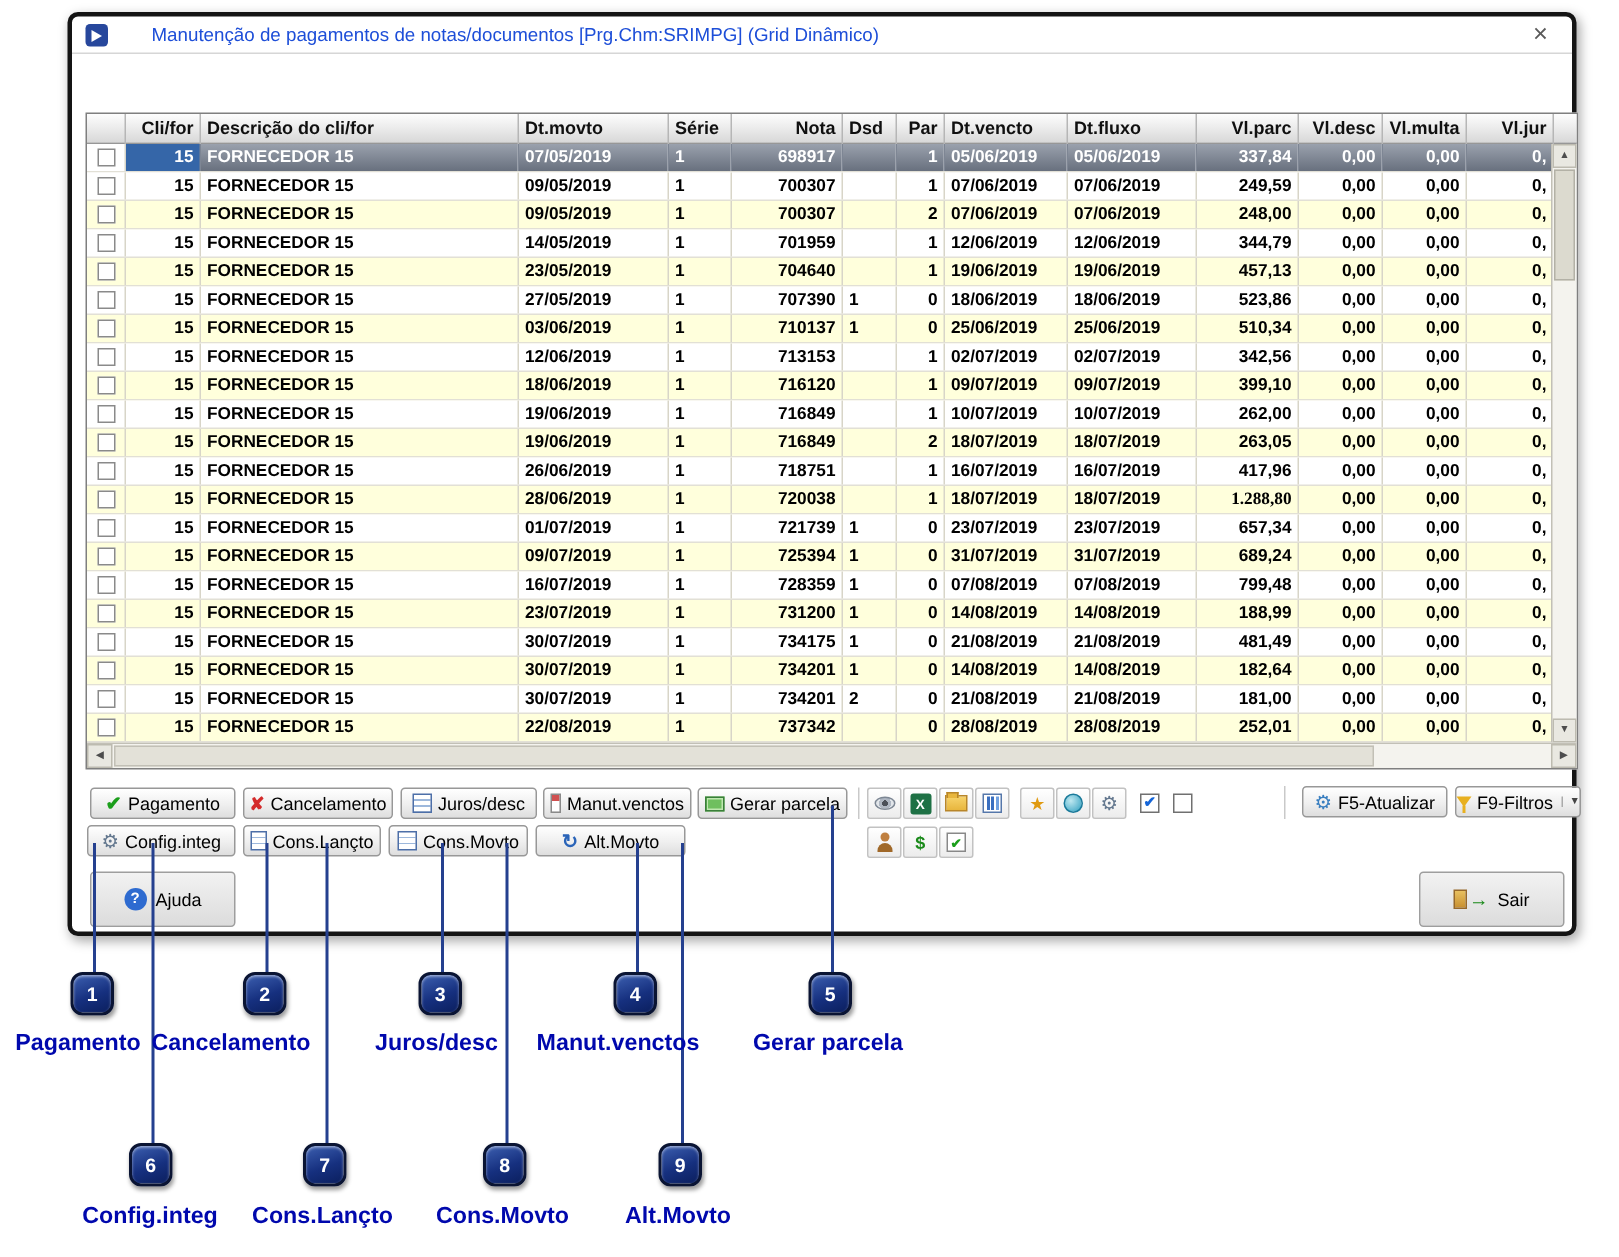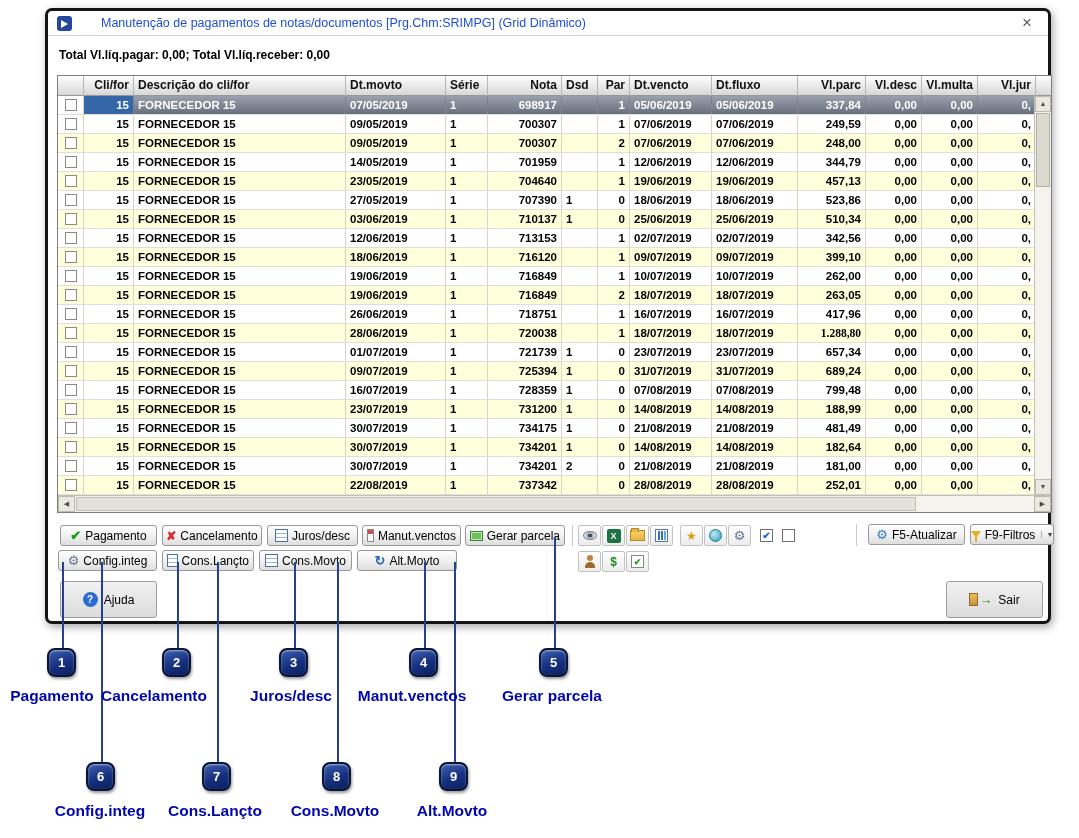--- a/index.html
+++ b/index.html
@@ -146,21 +146,20 @@
 <body>
 
 <div class="window">
 
   <div class="titlebar">
     <span class="title-icon"></span>
     <span class="title-text">Manutenção de pagamentos de notas/documentos [Prg.Chm:SRIMPG] (Grid Dinâmico)</span>
     <span class="close-btn">×</span>
   </div>
 
-  <div class="totals">Total Vl.líq.pagar: 0,00; Total Vl.líq.receber: 0,00</div>
 
   <div class="grid">
     <div class="ghead">
         <div class="hcell cb"></div>
         <div class="hcell r" style="width: 50px;">Cli/for</div>
         <div class="hcell l" style="width: 212px;">Descrição do cli/for</div>
         <div class="hcell l" style="width: 100px;">Dt.movto</div>
         <div class="hcell l" style="width: 42px;">Série</div>
         <div class="hcell r" style="width: 74px;">Nota</div>
         <div class="hcell l" style="width: 36px;">Dsd</div>

